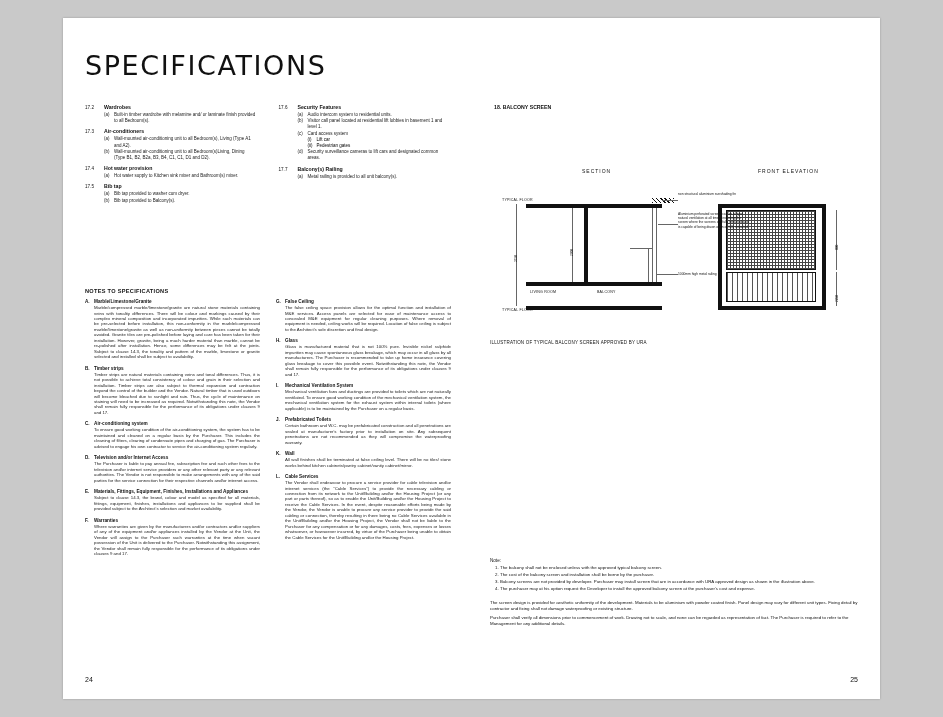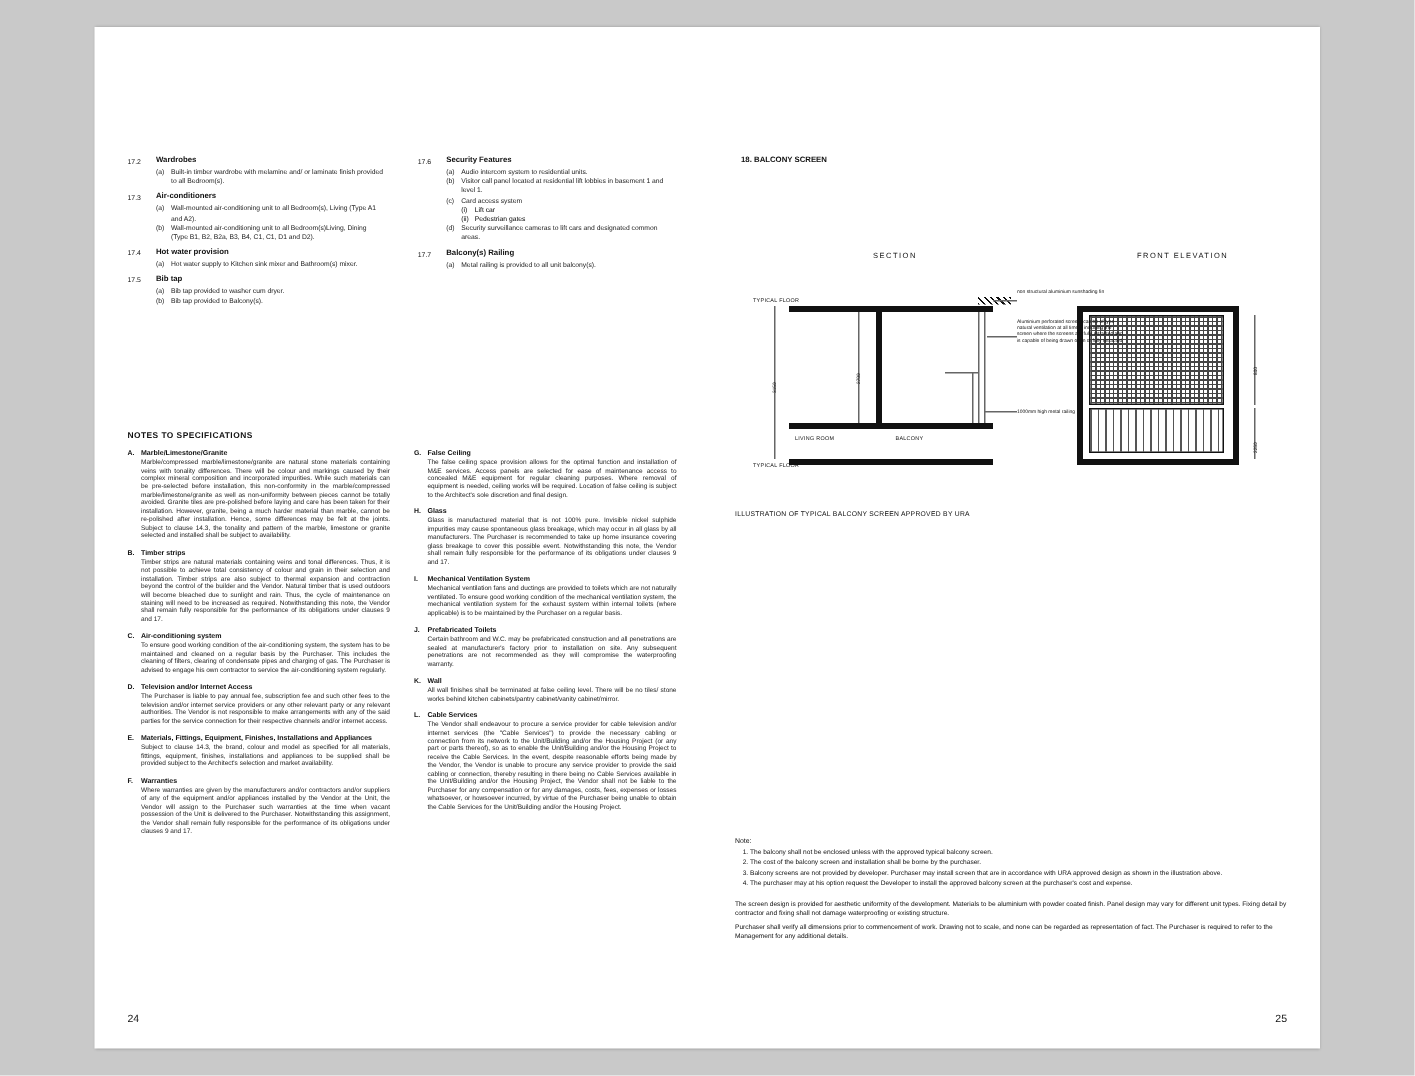--- a/index.html
+++ b/index.html
@@ -94,20 +94,21 @@
   .tail p { margin:0 0 4px 0; font-size:4.4px; line-height:5.6px; color:#111; }
 </style>
 </head>
 <body>
 
 <div class="page">
   <div class="spread">
 
     <div class="left-page">
 
+      <div class="title">SPECIFICATIONS</div>
 
       <div class="topcols">
 
         <div class="topcol">
 
           <div class="spec-item">
             <div class="spec-num">17.2</div>
             <div class="spec-body">
               <div class="spec-head">Wardrobes</div>
               <div class="sub">

